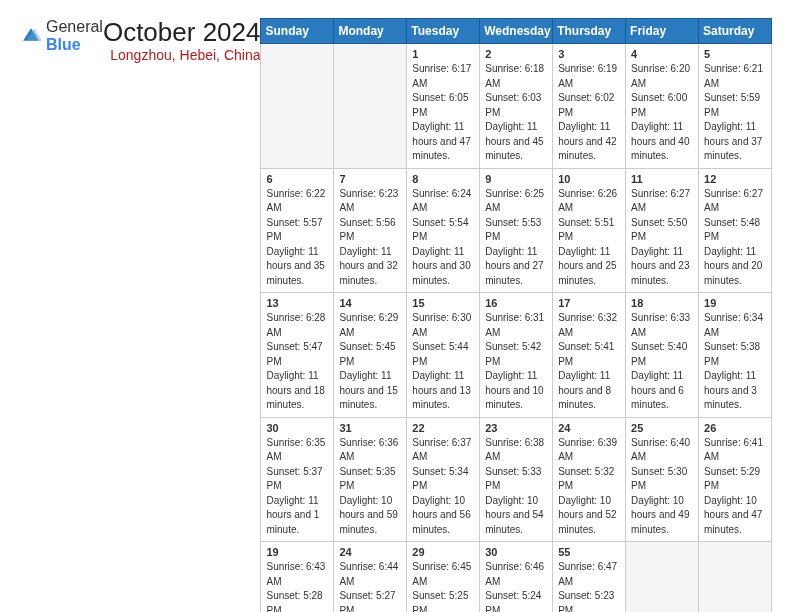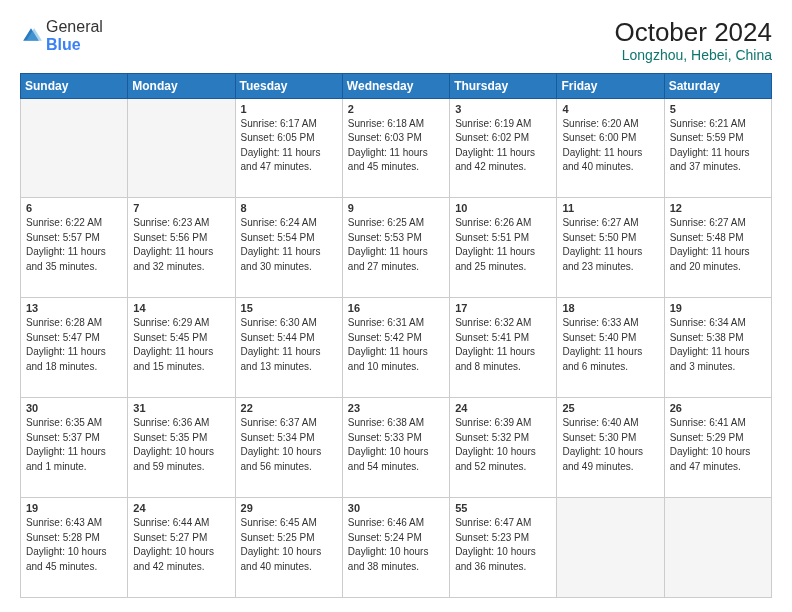--- a/index.html
+++ b/index.html
@@ -8,21 +8,21 @@
       background: #fff;
       width: 792px;
       height: 612px;
       overflow: hidden;
     }
     .page {
       width: 792px;
       height: 612px;
       padding: 18px 20px 14px 20px;
       display: flex;
-      flex-direction: column;
+      flex-direction: row;
     }
     .header {
       display: flex;
       justify-content: space-between;
       align-items: flex-start;
       margin-bottom: 10px;
     }
     .logo {
       display: flex;
       align-items: center;
@@ -43,21 +43,21 @@
       text-align: right;
     }
     .month-title {
       font-size: 26px;
       font-weight: normal;
       color: #222;
       line-height: 1.1;
     }
     .subtitle {
       font-size: 14px;
-      color: #0f766e;
+      color: #b91c1c;
     }
     .calendar {
       flex: 1;
       border: 1px solid #14532d;
       border-collapse: collapse;
       width: 100%;
       table-layout: fixed;
       padding-left: 28px;
     }
     .calendar th {

